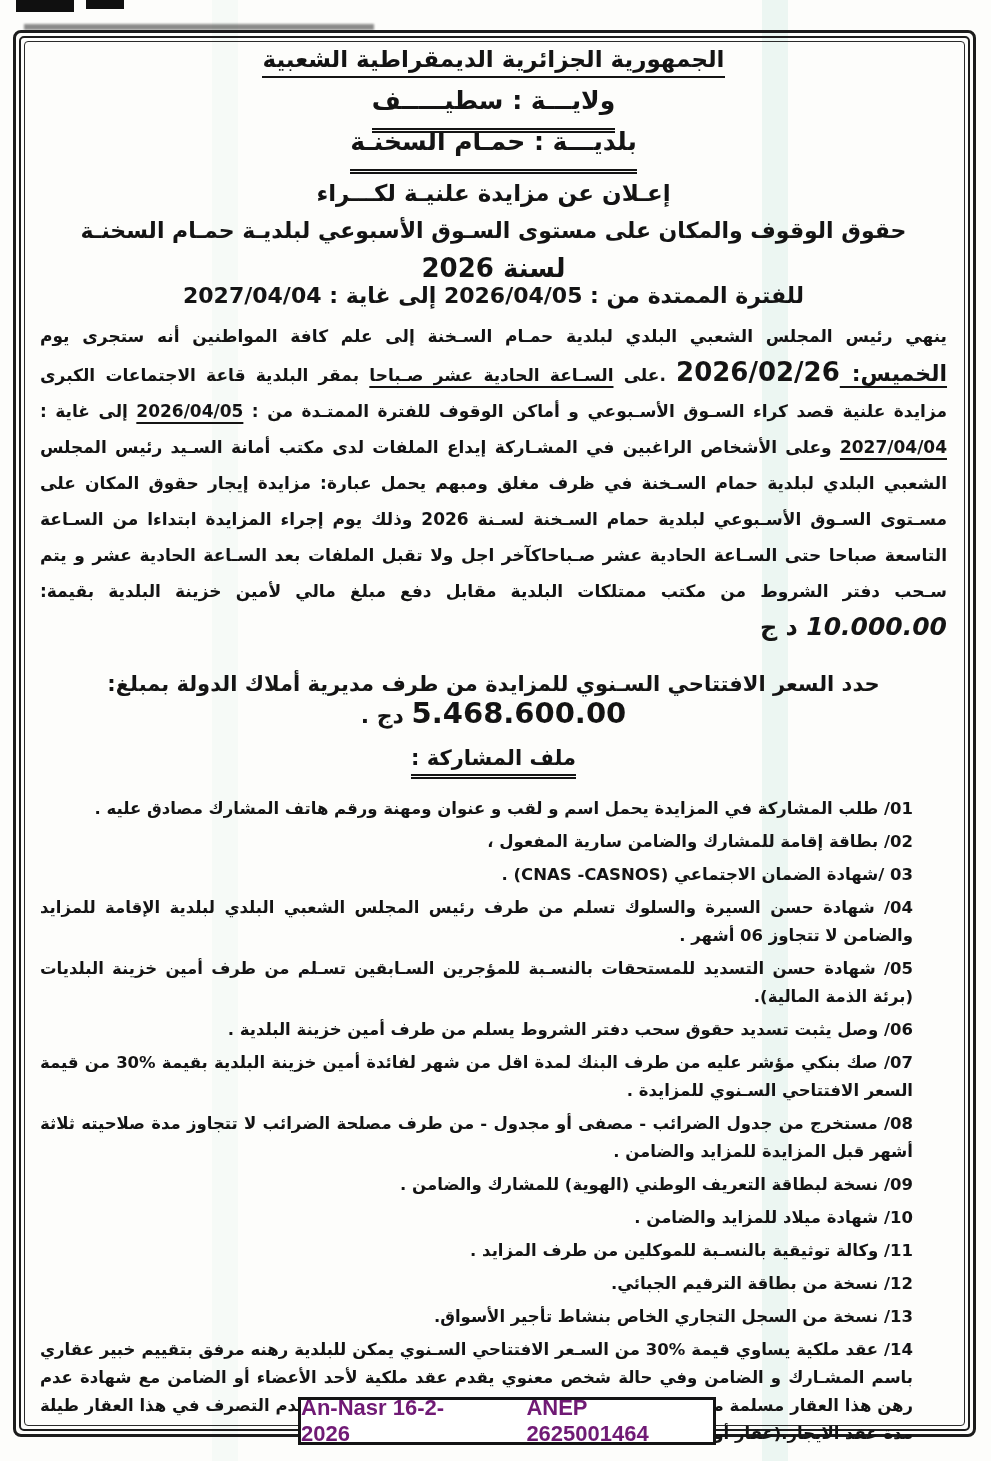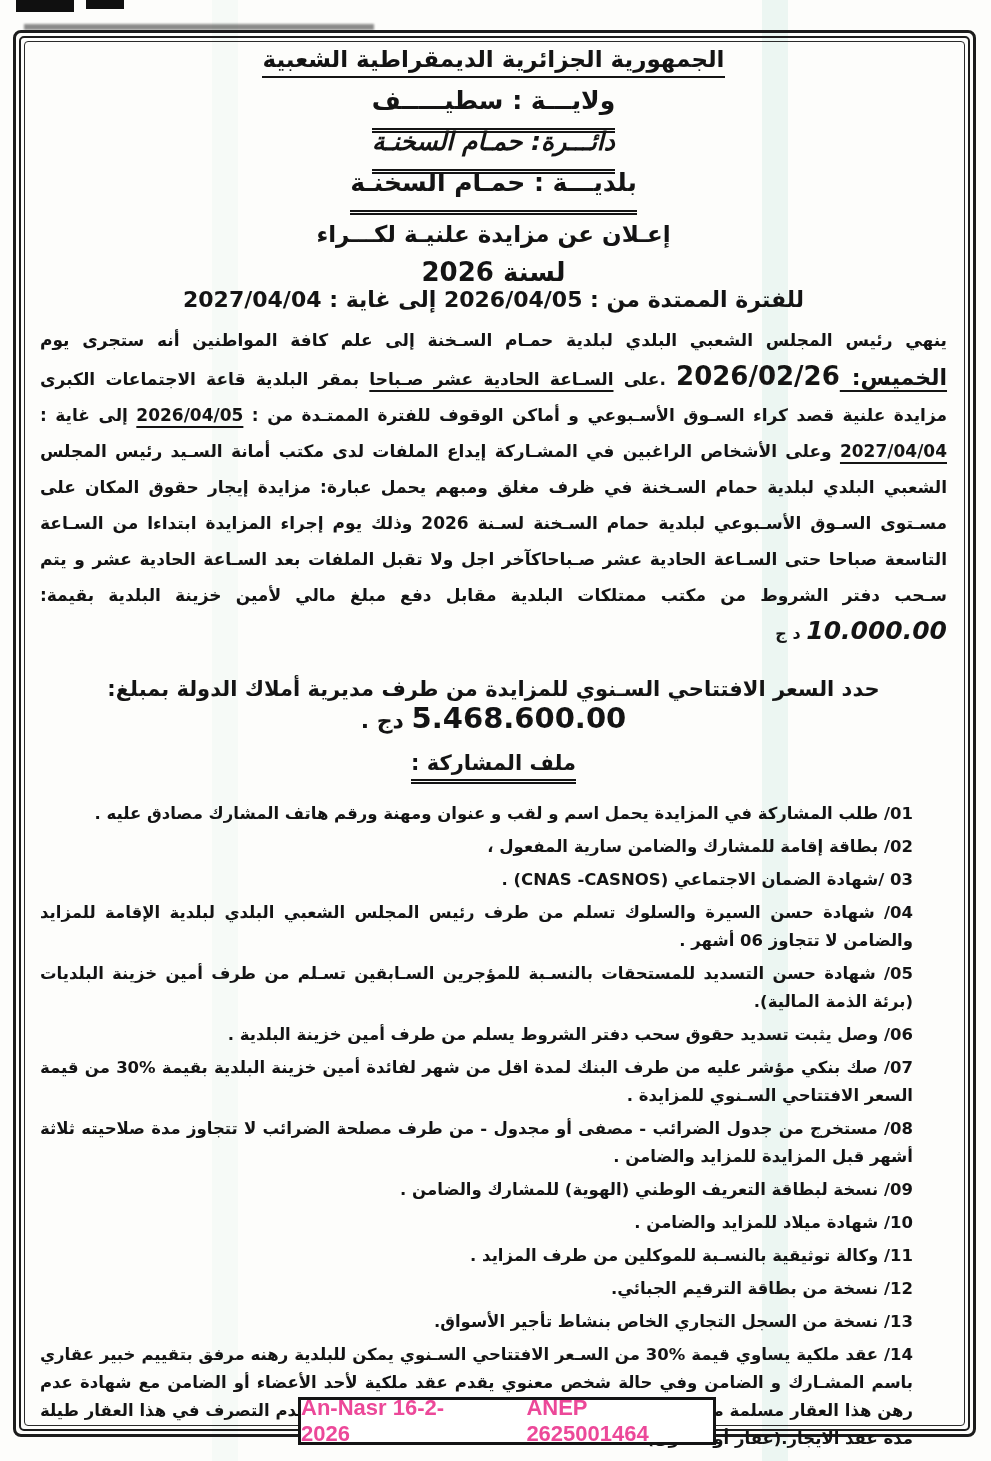--- a/index.html
+++ b/index.html
@@ -31,33 +31,33 @@
   .italic{font-style:italic;}
   .title1{font-size:23px;margin-top:24px;}
   .title2{font-size:22px;margin-top:12px;}
   .title3{font-size:26px;margin-top:10px;}
   .title4{font-size:22px;}
   .para{font-size:17px;line-height:36px;text-align:justify;margin-top:10px;}
   .u{text-decoration:underline;text-decoration-thickness:2px;text-underline-offset:5px;}
   .big-day{font-size:22px;}
   .big-date{font-size:26px;}
   .big-amt{font-size:25px;font-style:italic;}
-  .amt-unit{font-size:16px;}
+  .amt-unit{font-size:24px;}
   .price-line{text-align:center;font-size:21px;margin-top:25px;}
   .price-value{font-size:29px;}
   .price-unit{font-size:22px;}
   .file-heading{text-align:center;font-size:21px;margin-top:16px;margin-bottom:25px;}
   .file-heading .dbl{border-bottom:5px double #141414;padding-bottom:4px;}
   .items{font-size:16.5px;}
   .item{line-height:28px;margin-bottom:5px;padding-right:34px;text-align:justify;}
   
   .footer-box{
     position:absolute;left:298px;bottom:16px;width:412px;height:42px;background:#fff;
     border:3px solid #141414;display:flex;align-items:center;justify-content:flex-start;gap:36px;
-    direction:ltr;font-family:"Liberation Sans",sans-serif;font-weight:700;font-size:22px;color:#ec4899;
+    direction:ltr;font-family:"Liberation Sans",sans-serif;font-weight:700;font-size:22px;color:#701a75;
   }
 </style>
 </head>
 <body>
 
 <div class="tint-band b1"></div>
 <div class="tint-band b2"></div>
 <div class="artifact a1"></div>
 <div class="artifact a2"></div>
 <div class="smear"></div>
@@ -69,28 +69,26 @@
 </div>
 
 <div class="content">
 
   <div class="republic center">
     <span class="ul">الجمهورية الجزائرية الديمقراطية الشعبية</span>
   </div>
   <div class="hline center">
     <span class="dbl">ولايـــة : سطيـــــف</span>
   </div>
-  <div class="hline center italic">
-    <span class="dbl">دائـــرة: حمـام السخنـة</span>
-  </div>
   <div class="hline center">
     <span class="dbl">بلديـــة : حمـام السخنـة</span>
   </div>
 
   <div class="title1 center">إعـلان عن مزايدة علنيـة لكـــراء</div>
+  <div class="title2 center">حقوق الوقوف والمكان على مستوى السـوق الأسبوعي لبلديـة حمـام السخنـة</div>
   <div class="title3 center">لسنة 2026</div>
   <div class="title4 center">للفترة الممتدة من : 2026/04/05 إلى غاية : 2027/04/04</div>
 
   <div class="para"><span>ينهي رئيس المجلس الشعبي البلدي لبلدية حمـام السـخنة إلى علم كافة المواطنين  أنه ستجرى يوم </span><span class="big-day u">الخميس: </span><span class="big-date">2026/02/26</span><span> .على </span><span class="u">السـاعة الحادية عشر صـباحا</span><span> بمقر البلدية  قاعة الاجتماعات الكبرى  مزايدة علنية قصد كراء السـوق الأسـبوعي و أماكن الوقوف للفترة الممتـدة من : </span><span class="u">2026/04/05</span><span> إلى غاية : </span><span class="u">2027/04/04</span><span> وعلى الأشخاص الراغبين في المشـاركة  إيداع الملفات لدى مكتب أمانة السـيد رئيس المجلس الشعبي البلدي لبلدية حمام السـخنة في ظرف مغلق ومبهم يحمل عبارة:  مزايدة إيجار حقوق المكان على مسـتوى السـوق الأسـبوعي لبلدية حمام السـخنة لسـنة 2026 وذلك يوم إجراء المزايدة ابتداءا من السـاعة التاسعة صباحا حتى السـاعة الحادية عشر صـباحاكآخر اجل ولا تقبل الملفات بعد السـاعة الحادية عشر و يتم سـحب دفتر الشروط  من مكتب ممتلكات البلدية مقابل دفع مبلغ مالي لأمين خزينة البلدية بقيمة: </span><span class="big-amt">10.000.00</span><span class="amt-unit"> د ج</span></div>
 
   <div class="price-line"><span>حدد السعر الافتتاحي السـنوي للمزايدة من طرف مديرية أملاك الدولة بمبلغ: </span><span class="price-value">5.468.600.00</span><span class="price-unit"> دج .</span></div>
 
   <div class="file-heading">
     <span class="dbl">ملف المشاركة :</span>
   </div>

